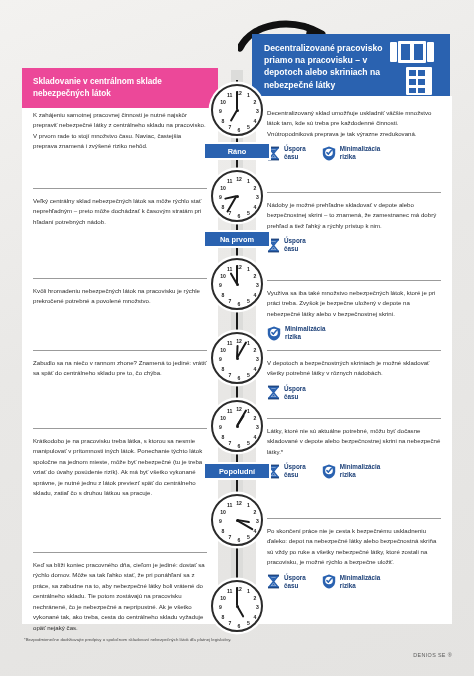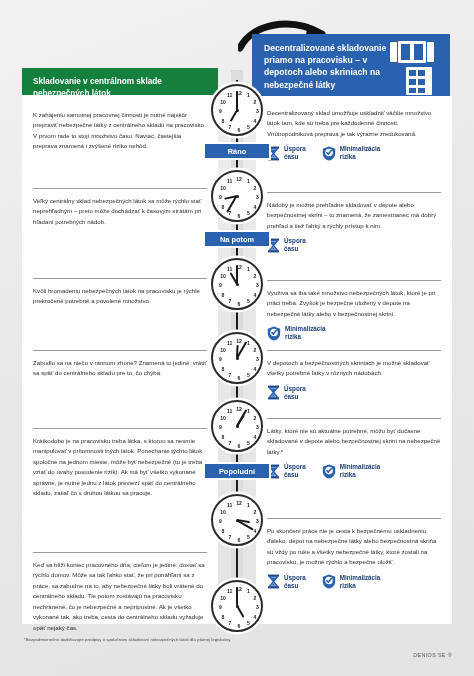--- a/index.html
+++ b/index.html
@@ -46,23 +46,23 @@
     width: 54px; height: 56px;
   }
 
   
   .left-col {
     position: absolute; left: 22px; top: 68px;
     width: 196px; height: 556px;
     background: #ffffff;
   }
   .left-head {
-    background: #15803d;
+    background: #ec4899;
     padding: 8px 10px 8px 11px;
-    height: 27px;
+    height: 40px;
   }
   .left-head-txt {
     font-size: 8.2px; font-weight: bold; color: #ffffff; line-height: 1.42;
   }
 
   
   .right-col {
     position: absolute; left: 256px; top: 96px;
     width: 196px; height: 528px;
     background: #ffffff;
@@ -158,21 +158,21 @@
 
 
   <div class="arrow">
     <svg width="110" height="48" viewBox="0 0 110 48">
       <path d="M2 30 C 14 6, 52 -2, 84 16" stroke="#111" stroke-width="7" fill="none" stroke-linecap="round"></path>
       <path d="M70 6 L92 24 L66 27 Z" fill="#111"></path>
     </svg>
   </div>
 
   <div class="blue-head">
-    <div class="blue-head-txt">Decentralizované skladovanie priamo na pracovisku – v depotoch alebo skriniach na nebezpečné látky</div>
+    <div class="blue-head-txt">Decentralizované pracovisko priamo na pracovisku – v depotoch alebo skriniach na nebezpečné látky</div>
     <div class="cab-icons">
       <svg width="54" height="56" viewBox="0 0 54 56">
         <g fill="#ffffff">
           <rect x="8" y="2" width="28" height="22" rx="1"></rect>
           <rect x="11" y="5" width="9" height="16" fill="#2a62b0"></rect>
           <rect x="24" y="5" width="9" height="16" fill="#2a62b0"></rect>
           <rect x="0" y="3" width="7" height="20" rx="1"></rect>
           <rect x="37" y="3" width="7" height="20" rx="1"></rect>
         </g>
         <g fill="#ffffff">
@@ -485,21 +485,21 @@
           <span class="num" style="left:12.8px;top:39.4px">7</span>
           <span class="num" style="left:6.0px;top:32.6px">8</span>
           <span class="num" style="left:3.5px;top:23.4px">9</span>
           <span class="num" style="left:6.0px;top:14.2px">10</span>
           <span class="num" style="left:12.7px;top:7.4px">11</span>
           <div class="hand hour" style="transform:rotate(150deg)"></div>
           <div class="hand min" style="transform:rotate(0deg)"></div>
           <div class="pivot"></div>
         </div>
         <div class="tl-label" style="top: 72px;">Ráno</div>
-        <div class="tl-label" style="top: 160px;">Na potom</div>
+        <div class="tl-label" style="top: 160px;">Na prvom</div>
         <div class="tl-label" style="top: 392px;">Popoludní</div>
       </div>
   </div>
 
   <div class="footnote">*Bezpodmienečne dodržiavajte predpisy o spoločnom skladovaní nebezpečných látok dľa platnej legislatívy.</div>
   <div class="brand">DENIOS SE ®</div>
 
 </div>
 
 </body></html>

